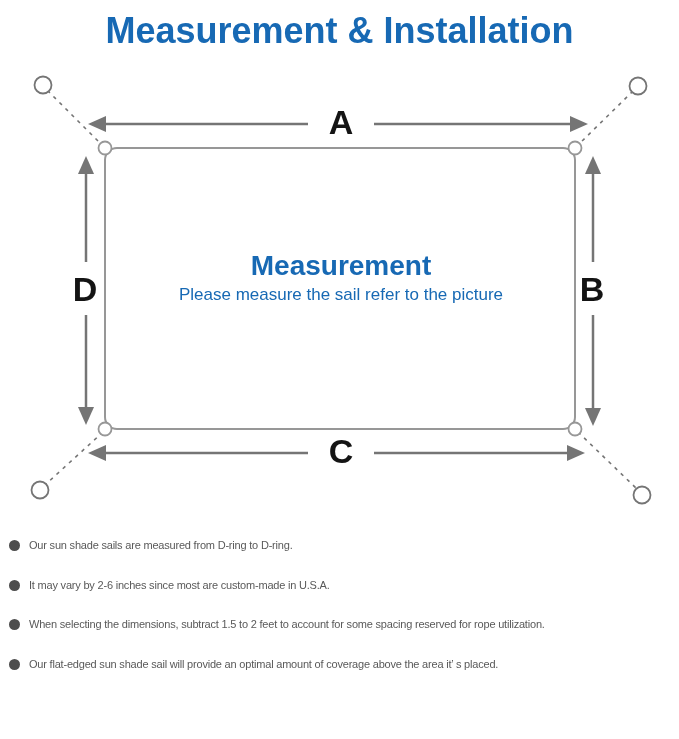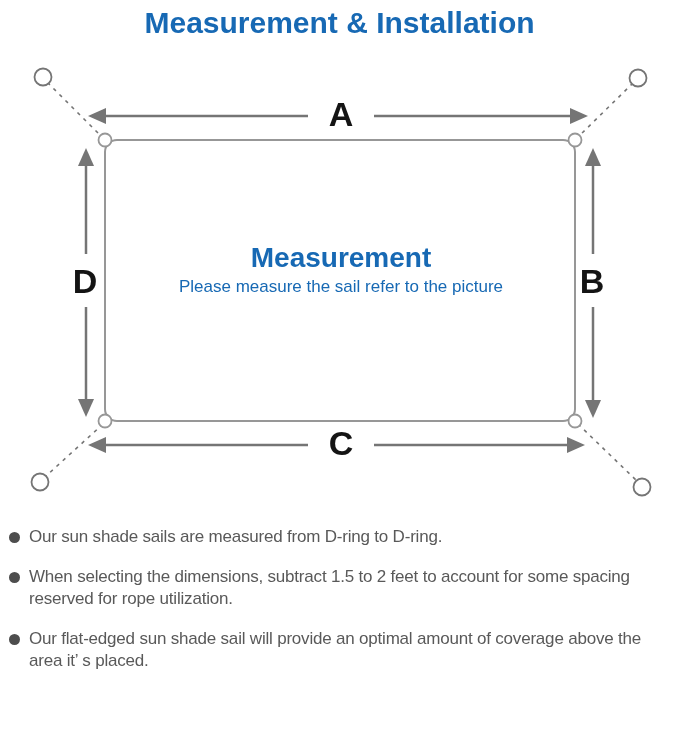--- a/index.html
+++ b/index.html
@@ -13,23 +13,23 @@
   * { box-sizing: border-box; }
   html, body { margin: 0; padding: 0; }
   body {
     width: 679px;
     height: 739px;
     background: #ffffff;
     font-family: "Liberation Sans", sans-serif;
     overflow: hidden;
   }
   .page-title {
-    padding-top: 4px;
+    padding-top: 12px;
     text-align: center;
-    font-size: 30px;
+    font-size: 36px;
     line-height: 38px;
     font-weight: bold;
     color: var(--accent-blue);
     letter-spacing: 0px;
   }
   svg.diagram { display: block; margin-top: 13px; }
 
   .sail-outline { fill: none; stroke: var(--line-gray); stroke-width: 2; }
   .rope-line { stroke: var(--arrow-gray); stroke-width: 1.6; stroke-dasharray: 3.5 5; fill: none; }
   .anchor-ring { fill: #ffffff; stroke: var(--arrow-gray); stroke-width: 1.8; }
@@ -62,21 +62,21 @@
     margin: 16px 0 0 0;
     padding: 0 5px 0 9px;
     display: flex;
     flex-direction: column;
     gap: 17px;
   }
   .bullet-item {
     display: flex;
     align-items: flex-start;
     color: var(--text-gray);
-    font-size: 17px;
+    font-size: 11px;
     line-height: 22.5px;
     letter-spacing: -0.2px;
   }
   .bullet-dot {
     flex: 0 0 auto;
     width: 11px;
     height: 11px;
     border-radius: 50%;
     background: var(--bullet-gray);
     margin: 6px 9px 0 0;
@@ -143,19 +143,23 @@
   <text class="center-subtitle" x="341" y="237">Please measure the sail refer to the picture</text>
 </svg>
 
 <ul class="bullet-list">
   <li class="bullet-item">
     <span class="bullet-dot"></span>
     <span>Our sun shade sails are measured from D-ring to D-ring.</span>
   </li>
   <li class="bullet-item">
     <span class="bullet-dot"></span>
+    <span>It may vary by 2-6 inches since most are custom-made in U.S.A.</span>
+  </li>
+  <li class="bullet-item">
+    <span class="bullet-dot"></span>
     <span>When selecting the dimensions, subtract 1.5 to 2 feet to account for some spacing reserved for rope utilization.</span>
   </li>
   <li class="bullet-item">
     <span class="bullet-dot"></span>
     <span>Our flat-edged sun shade sail will provide an optimal amount of coverage above the area it’ s placed.</span>
   </li>
 </ul>
 
 </body></html>

